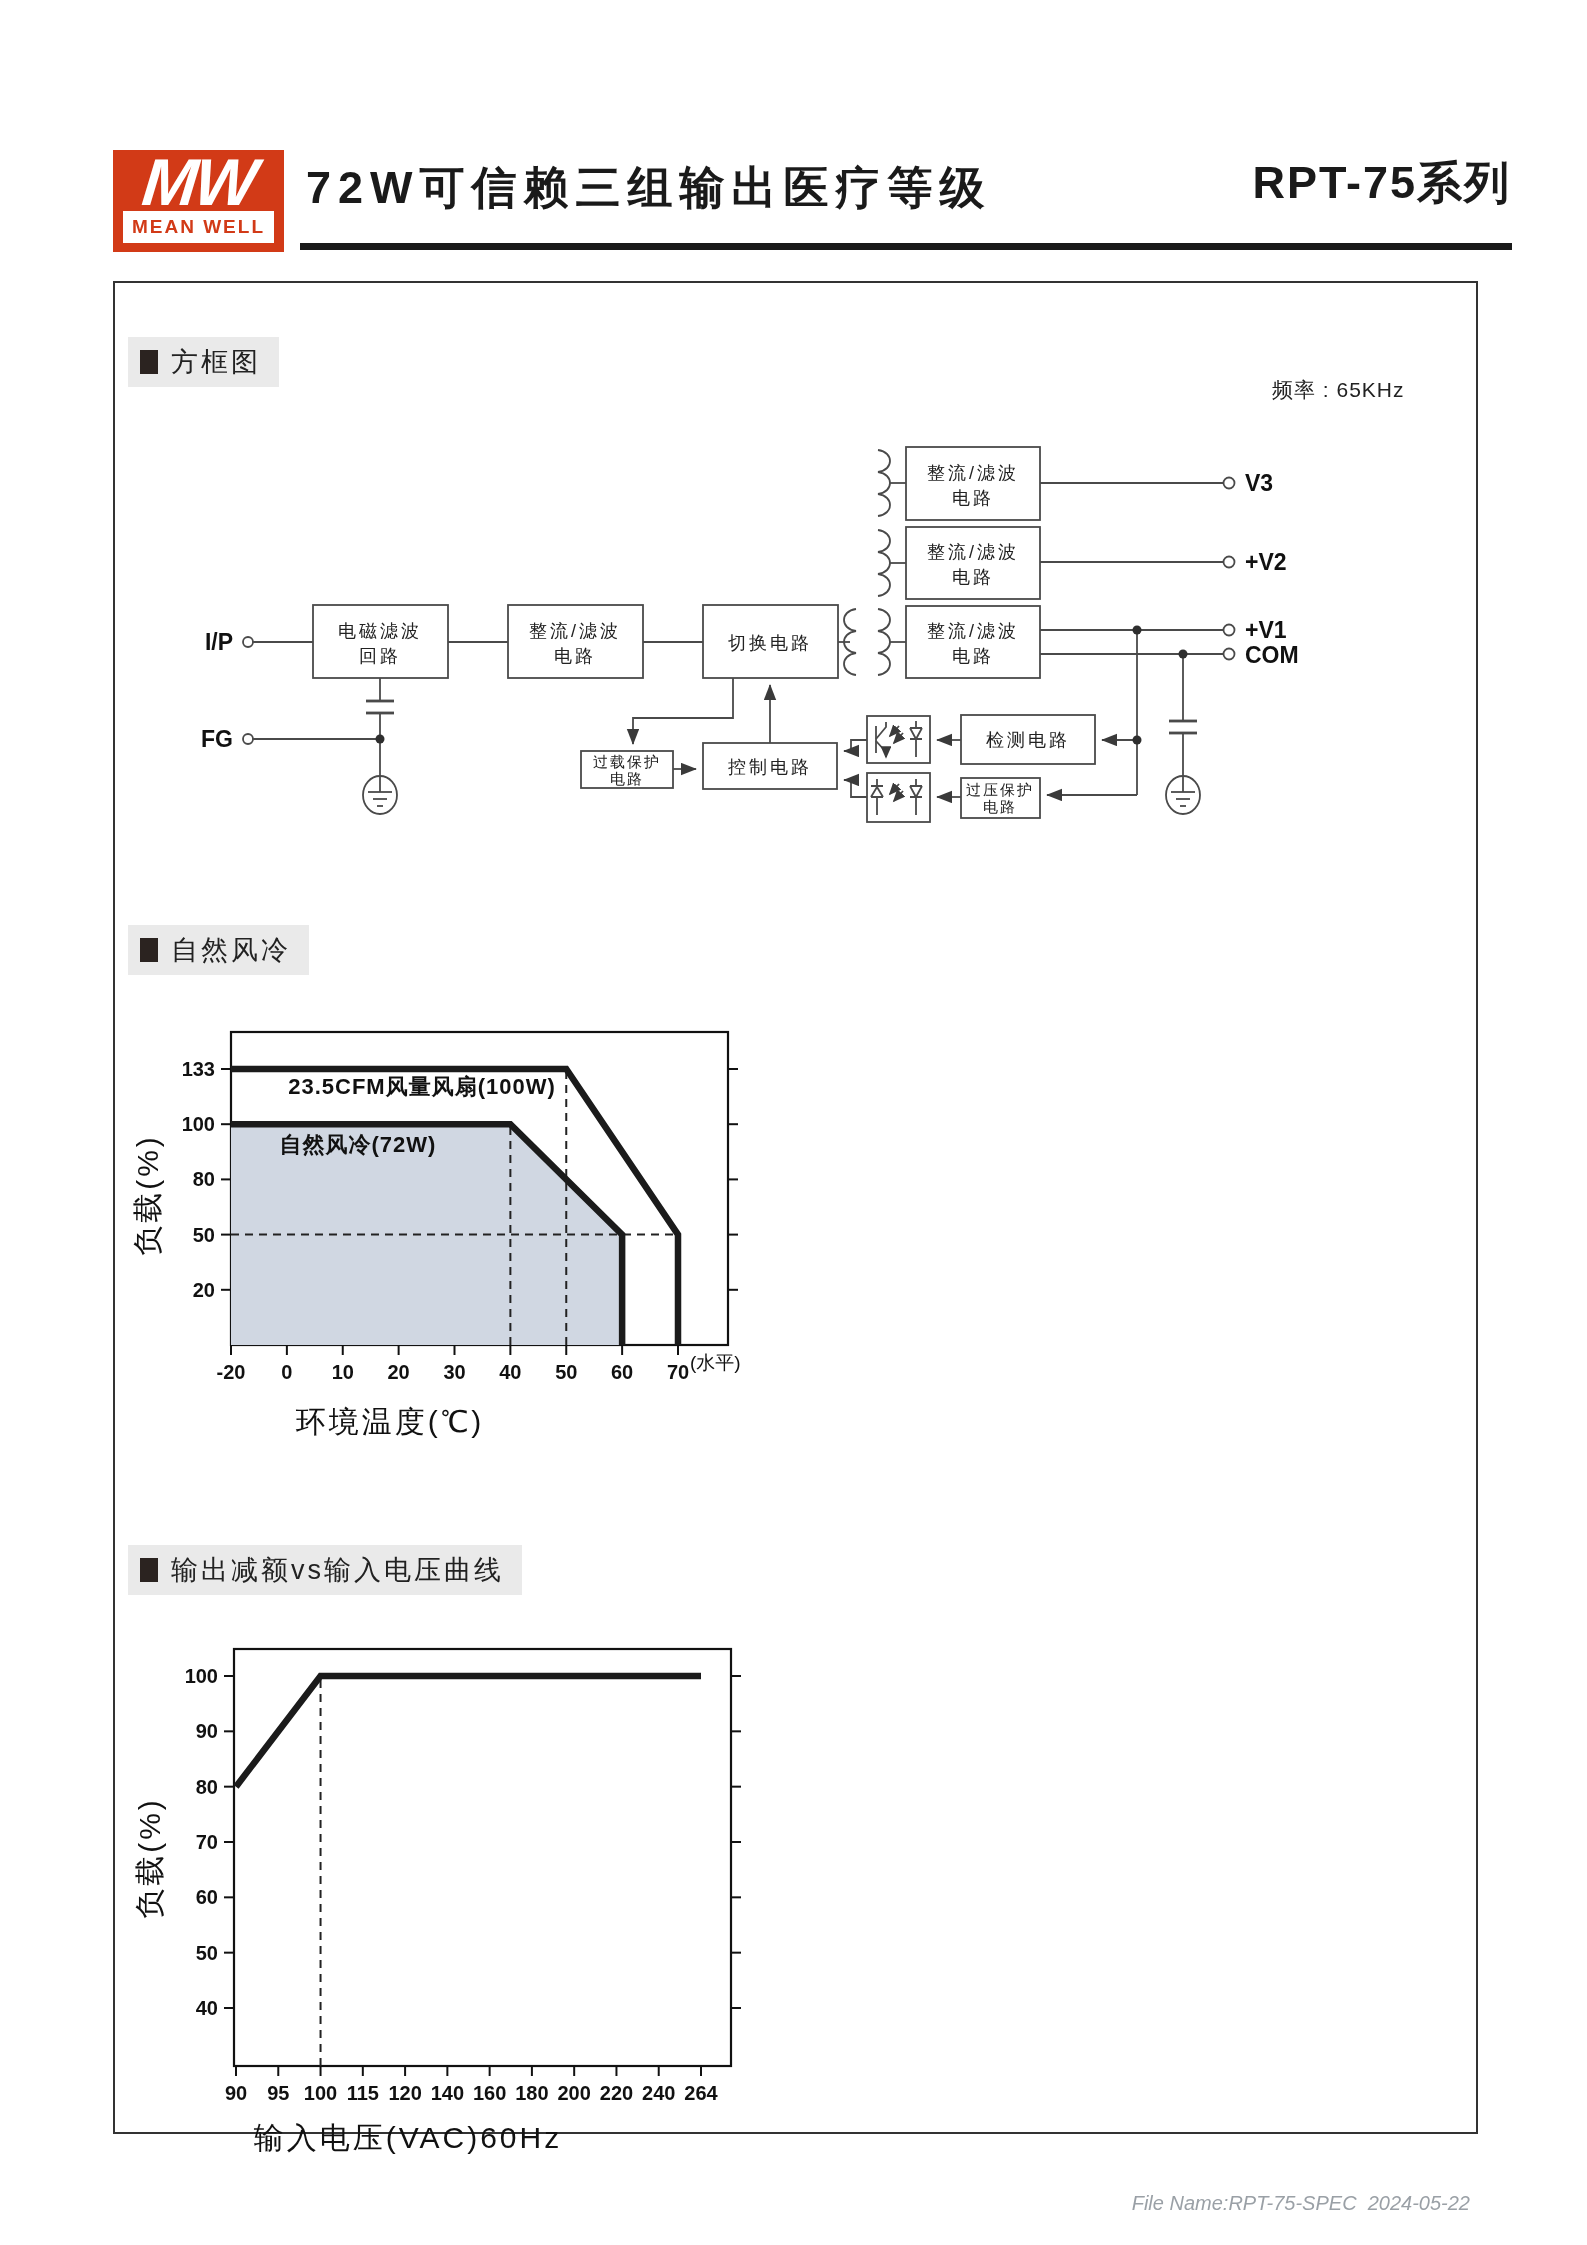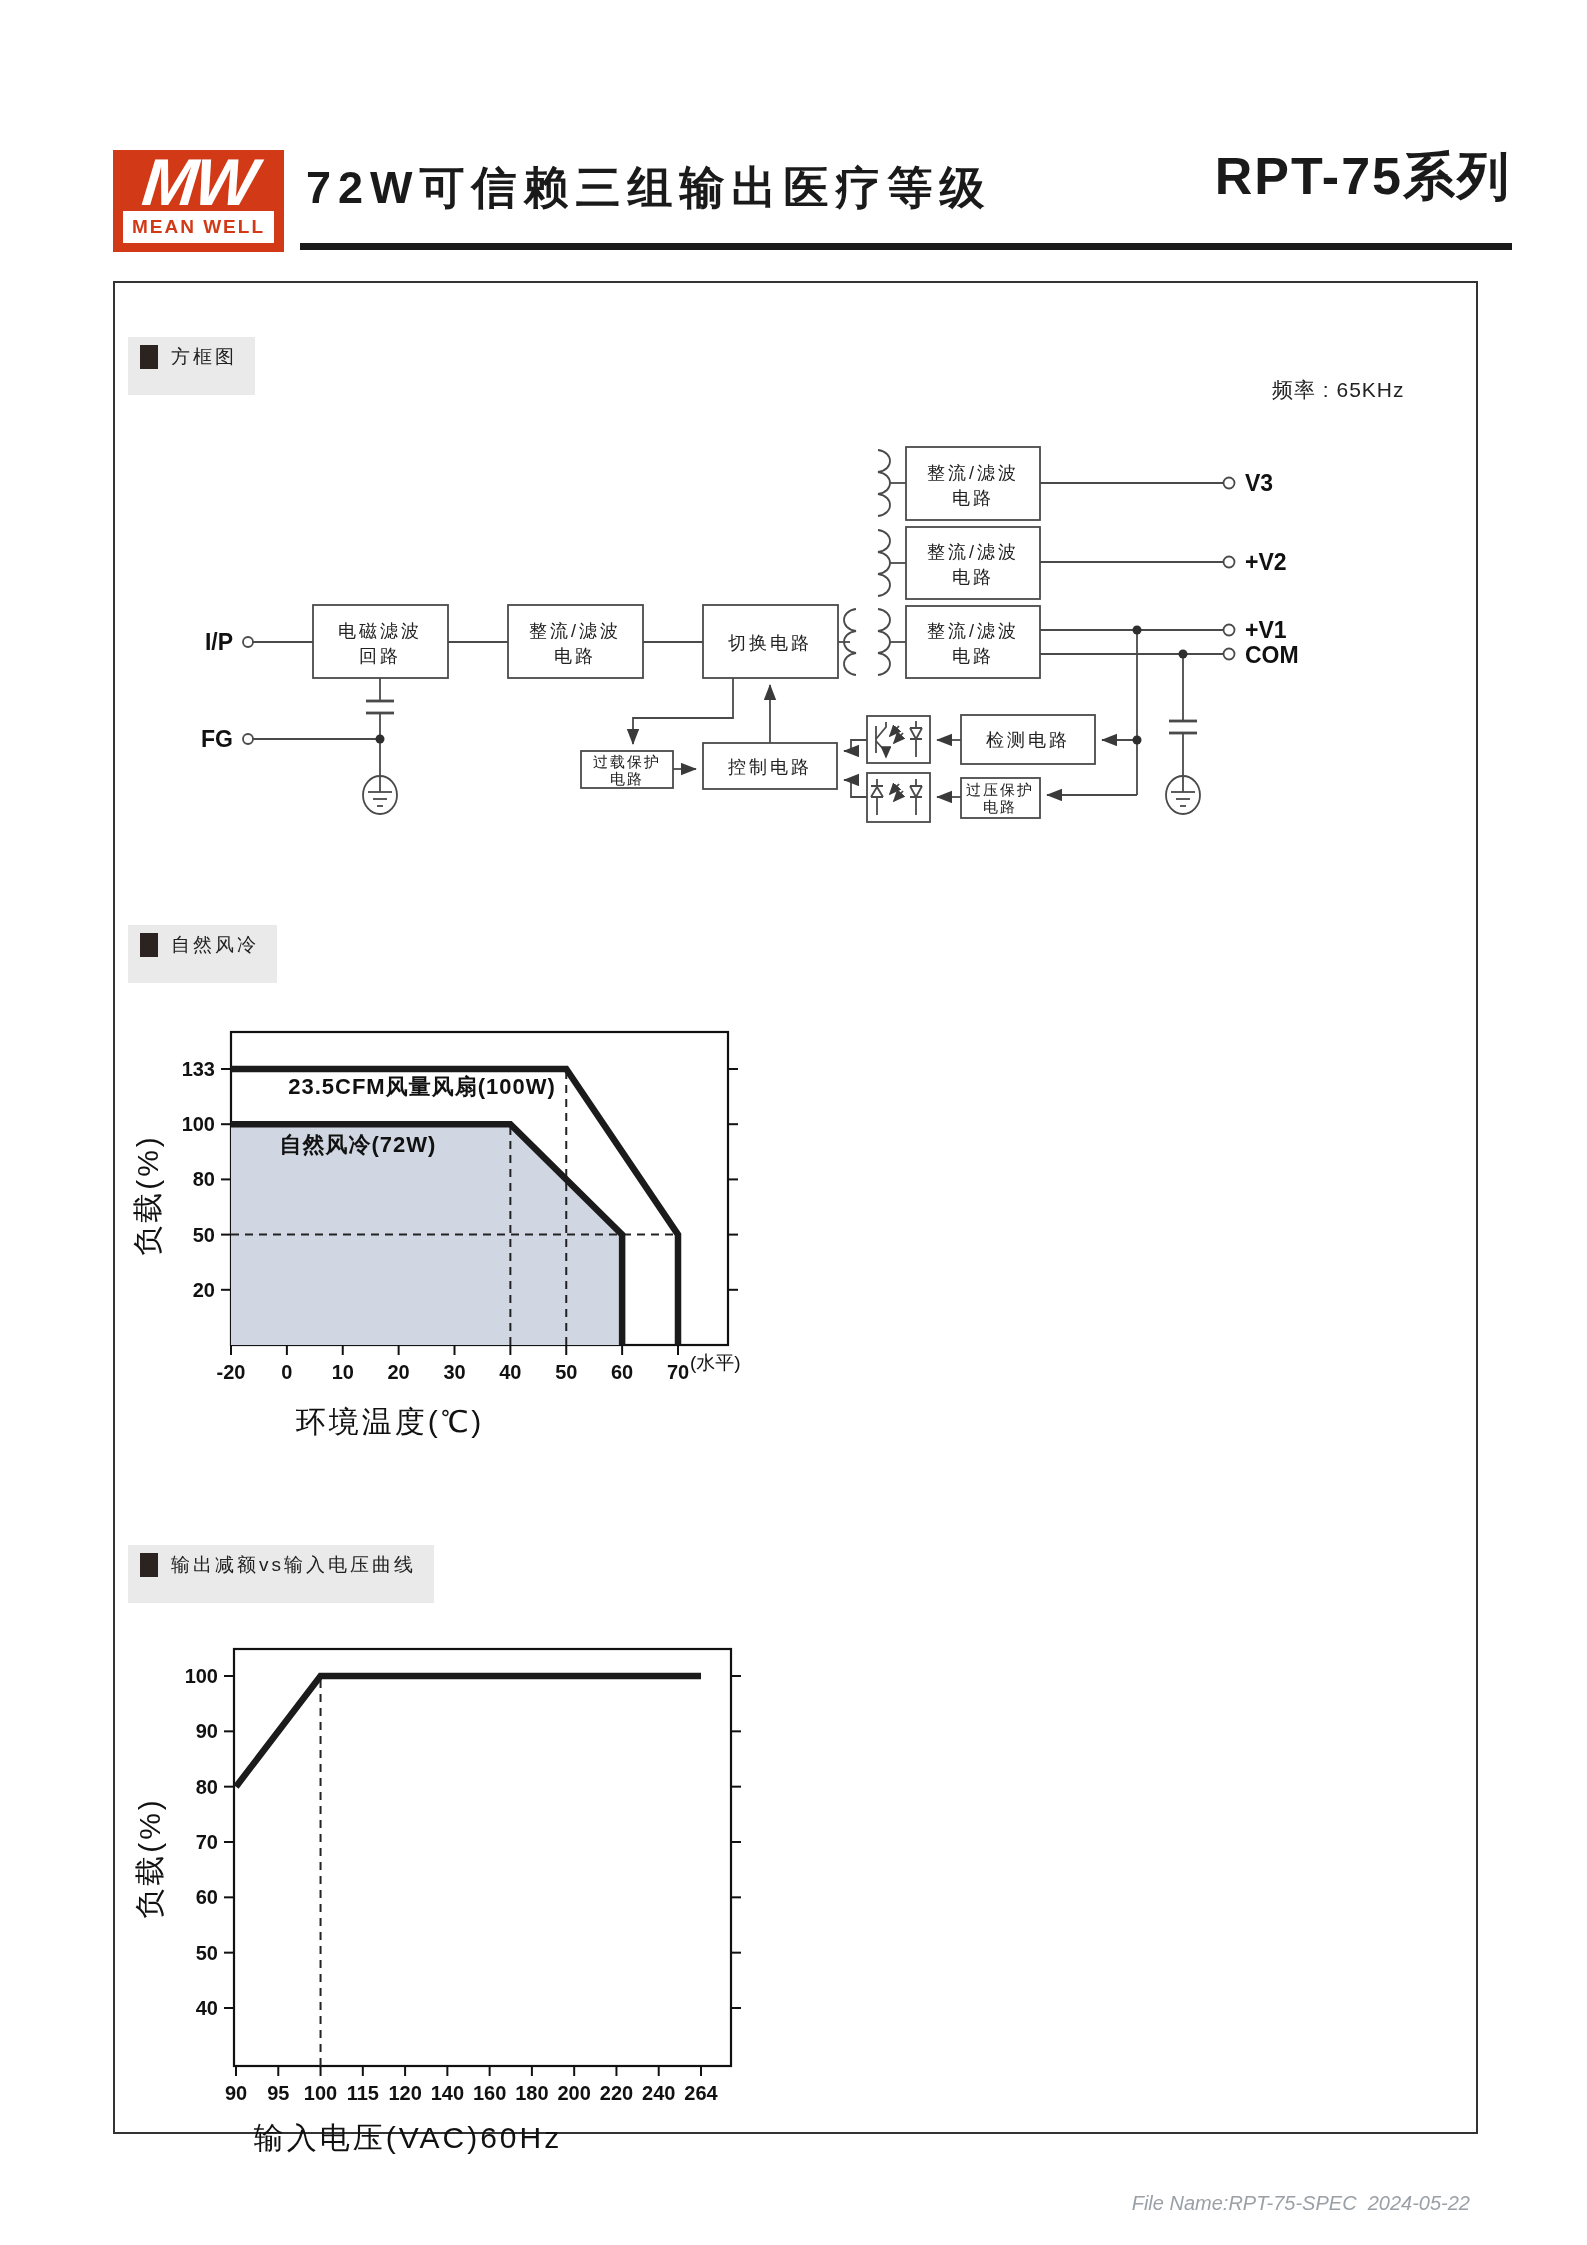--- a/index.html
+++ b/index.html
@@ -8,29 +8,29 @@
   
   .logo{position:absolute;left:113px;top:150px;width:171px;height:102px;background:#d23a17;}
   .logo-mw{position:absolute;top:-6px;left:0;right:0;text-align:center;
            font-style:italic;font-weight:800;font-size:66px;letter-spacing:-3px;
            color:#fff;transform:skewX(-6deg);}
   .logo-band{position:absolute;left:10px;right:10px;bottom:9px;height:32px;background:#fff;
              display:flex;align-items:center;justify-content:center;
              font-weight:800;font-size:19px;letter-spacing:2px;color:#d23a17;}
   .doc-title{position:absolute;left:306px;top:158px;font-size:45px;font-weight:700;
              letter-spacing:7px;white-space:nowrap;}
-  .doc-series{position:absolute;right:76px;top:142px;font-size:52px;font-weight:800;
+  .doc-series{position:absolute;right:76px;top:153px;font-size:45px;font-weight:800;
               letter-spacing:2px;white-space:nowrap;}
   .title-rule{position:absolute;left:300px;top:243px;width:1212px;height:7px;background:#1a1a1a;}
   
   .content-frame{position:absolute;left:113px;top:281px;width:1361px;height:1849px;
                  border:2px solid #333;}
   
   .sec-label{position:absolute;display:flex;align-items:center;gap:13px;background:#eaeaea;
-             padding:7px 18px 25px 12px;font-size:19px;color:#222;letter-spacing:3px;white-space:nowrap;}
+             padding:7px 18px 7px 12px;font-size:27px;color:#222;letter-spacing:3px;white-space:nowrap;}
   .sec-sq{width:18px;height:24px;background:#2b2320;flex:0 0 auto;}
   
   .art{position:absolute;left:0;top:0;}
   .box{fill:#fff;stroke:#4a4a4a;stroke-width:1.8;}
   .wire{stroke:#4a4a4a;stroke-width:1.8;fill:none;}
   .sym{stroke:#4a4a4a;stroke-width:1.8;fill:none;}
   .cap{stroke:#4a4a4a;stroke-width:2.8;}
   .dot{fill:#2e2e2e;}
   .term{fill:#fff;stroke:#4a4a4a;stroke-width:1.8;}
   .block-label{font-size:18px;fill:#222;letter-spacing:3px;text-anchor:middle;}

